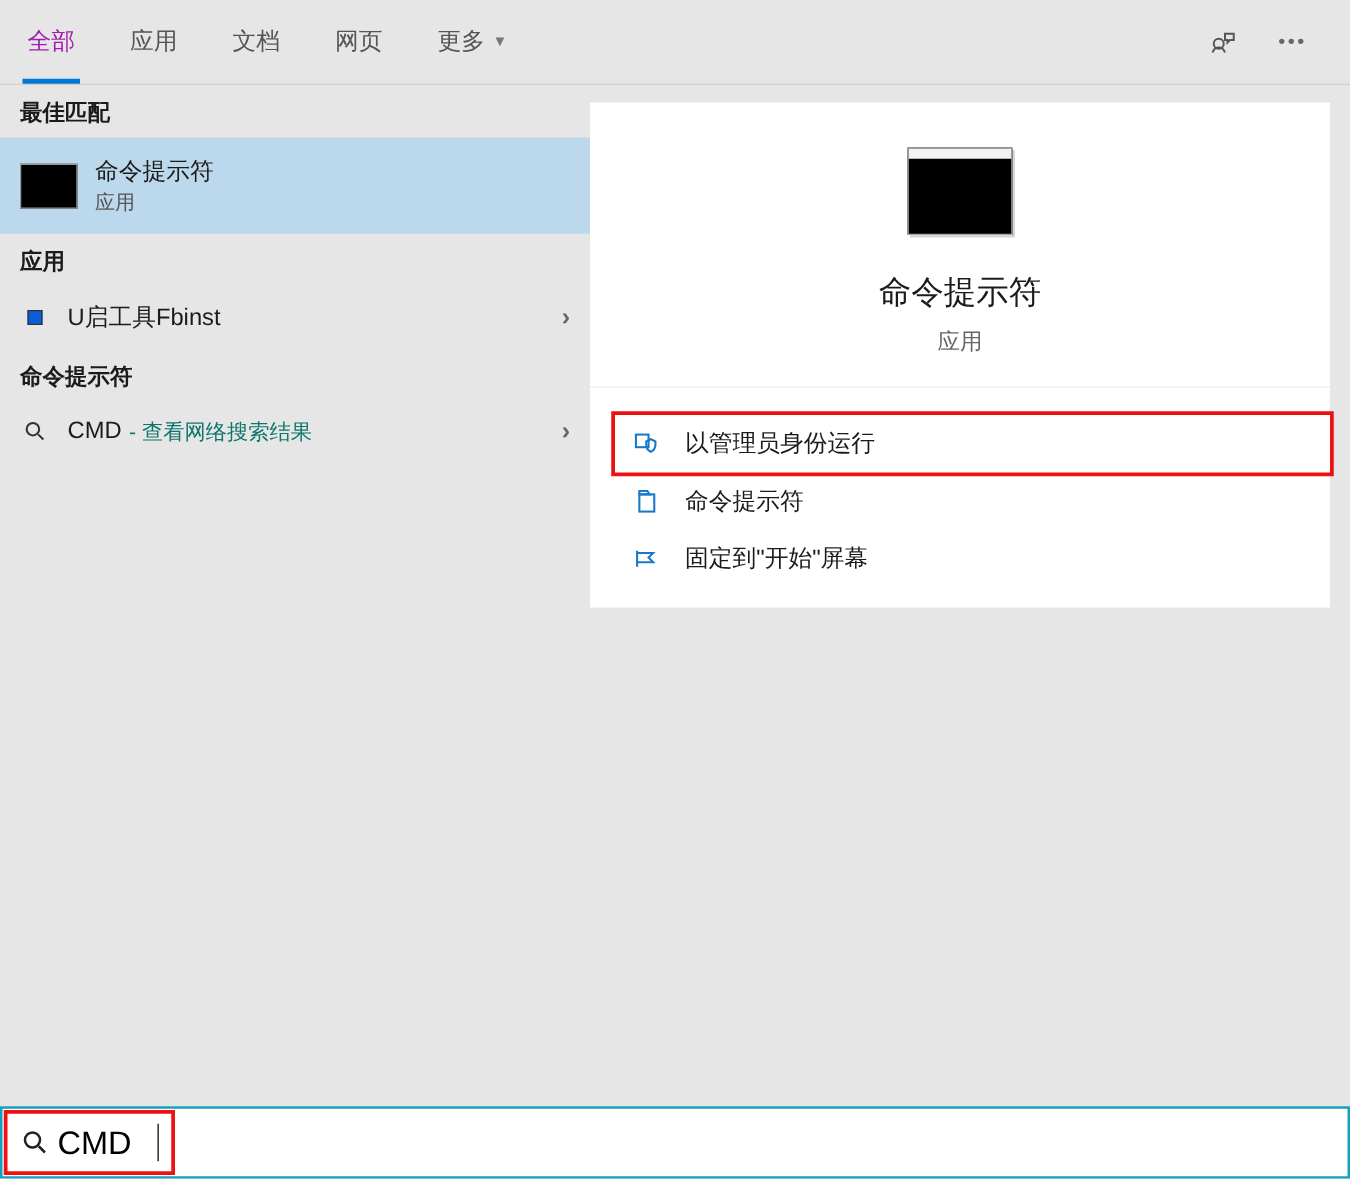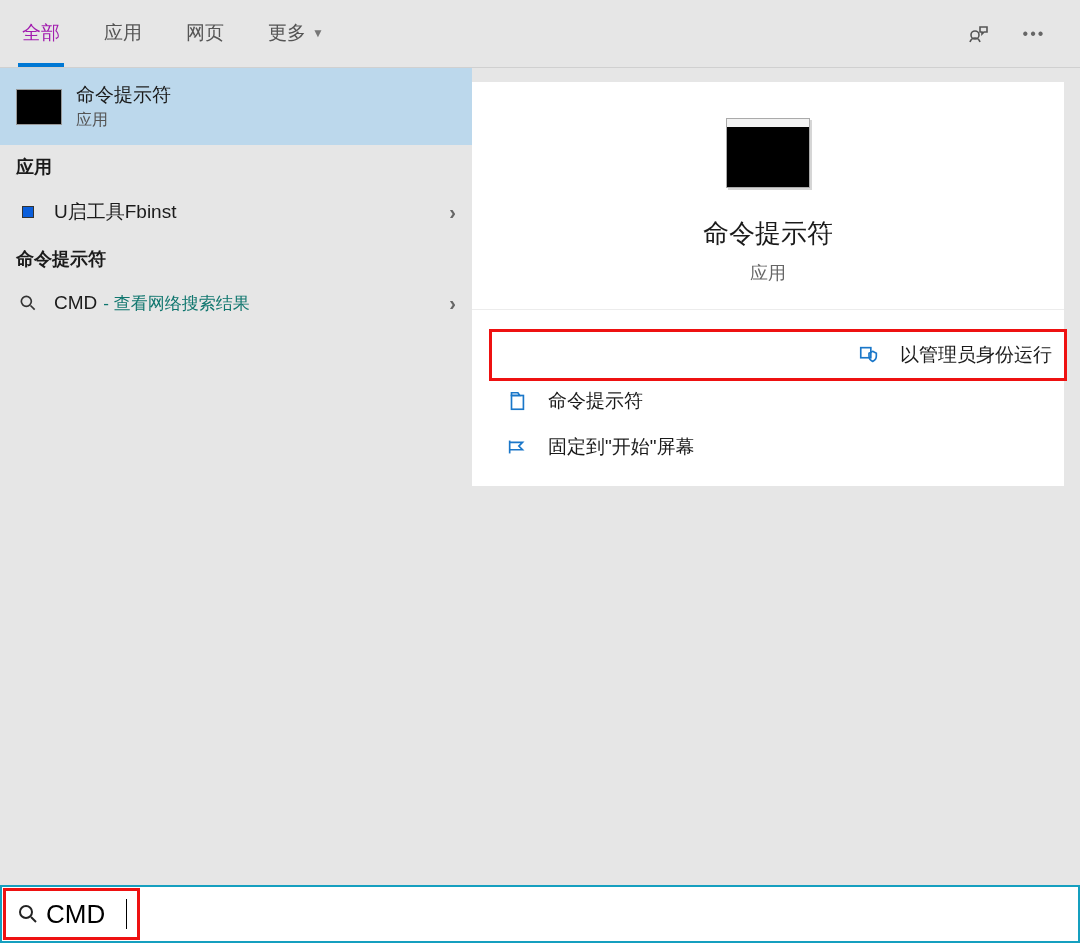--- a/index.html
+++ b/index.html
@@ -154,21 +154,21 @@
     font-size:19px;
     cursor:pointer;
   }
   .action-row .aicon {
     width:26px; height:26px;
     margin-right:18px;
     display:flex; align-items:center; justify-content:center;
     color:#1a77c9;
   }
   .action-row.highlight {
-    outline: 3px solid #e11; outline-offset: 0px; justify-content: flex-end;
+    outline: 3px solid #e11; outline-offset: 0px;
   }
 
   
   .searchbar {
     height: 58px;
     display:flex; align-items:center;
     border:2px solid #159fbf;
     background:#fff;
     margin:0;
   }
@@ -193,20 +193,21 @@
 
   svg { display:block; }
 </style>
 </head>
 <body>
 
 <div class="tabbar">
   <div class="tabs">
     <div class="tab active">全部</div>
     <div class="tab">应用</div>
+    <div class="tab">文档</div>
     <div class="tab">网页</div>
     <div class="tab">
       <span>更多</span>
       <span class="chev">▼</span>
     </div>
   </div>
   <div class="top-actions">
     <div class="icon-btn">
       <svg viewBox="0 0 24 24" width="24" height="24" fill="none" stroke="#555" stroke-width="1.6">
         <circle cx="9" cy="13" r="4"></circle>
@@ -214,20 +215,21 @@
         <path d="M14 5h7v5h-3l-2 2v-2h-2z"></path>
       </svg>
     </div>
     <div class="icon-btn" style="letter-spacing:2px;color:#666;">•••</div>
   </div>
 </div>
 
 <div class="content">
 
   <div class="left">
+    <div class="section-title">最佳匹配</div>
 
     <div class="best-match">
       <div class="best-thumb"></div>
       <div class="best-text">
         <div class="t1">命令提示符</div>
         <div class="t2">应用</div>
       </div>
     </div>
 
     <div class="section-title">应用</div>

